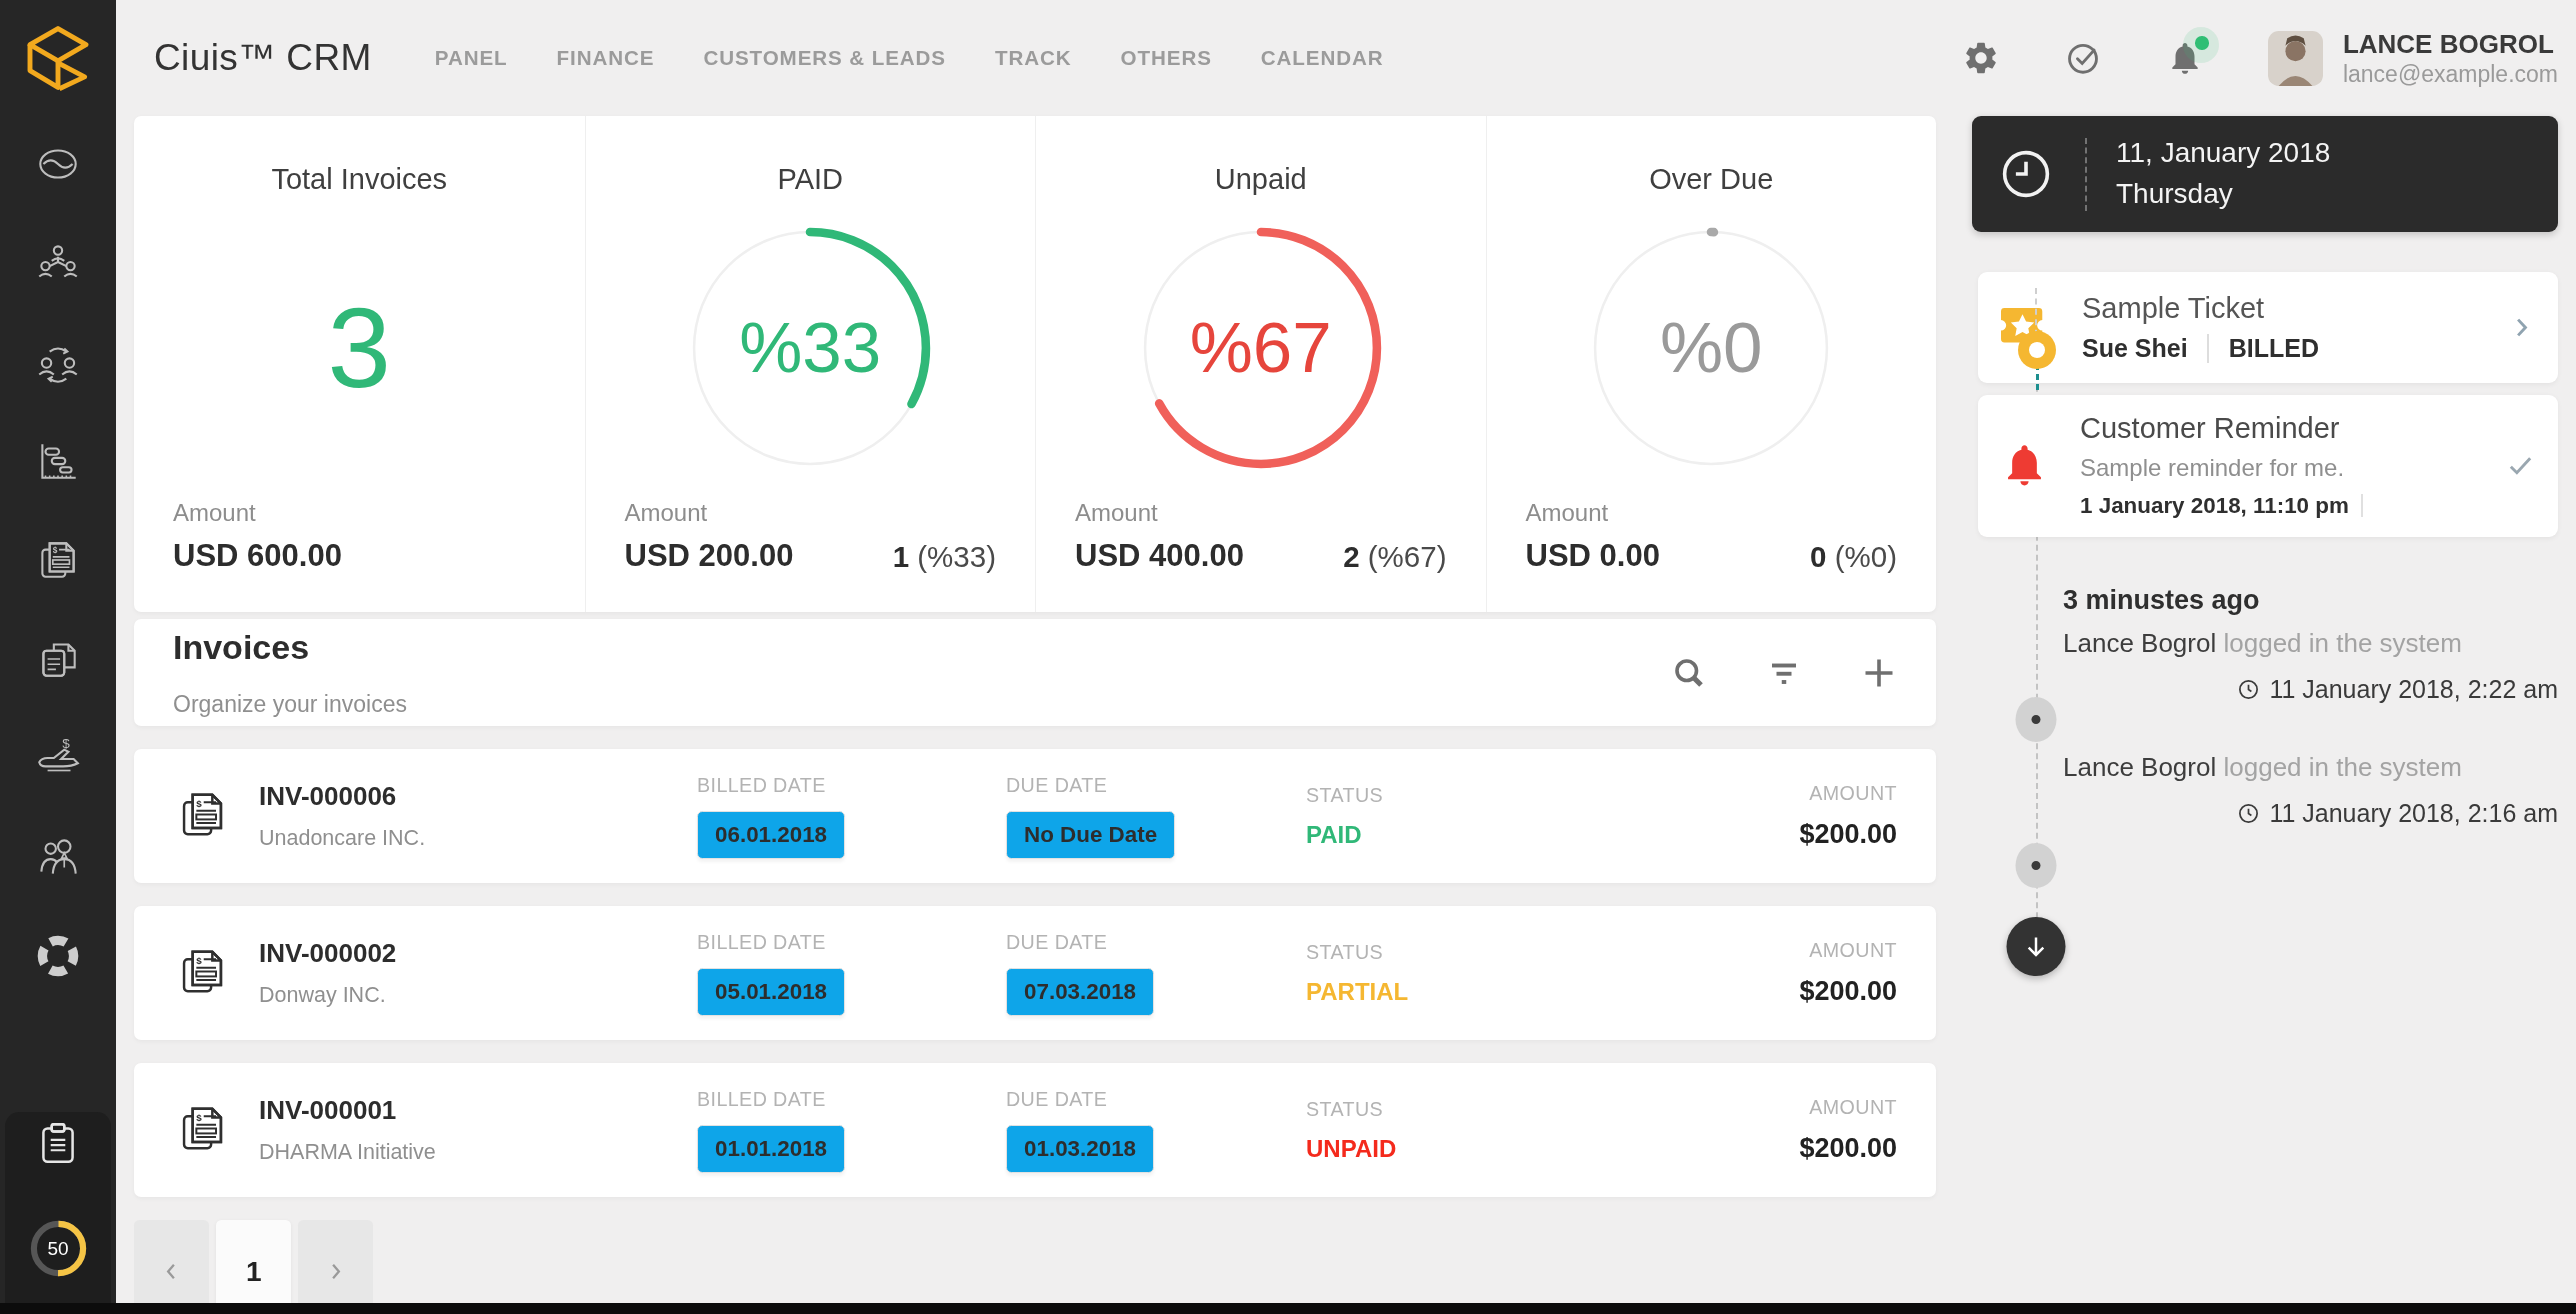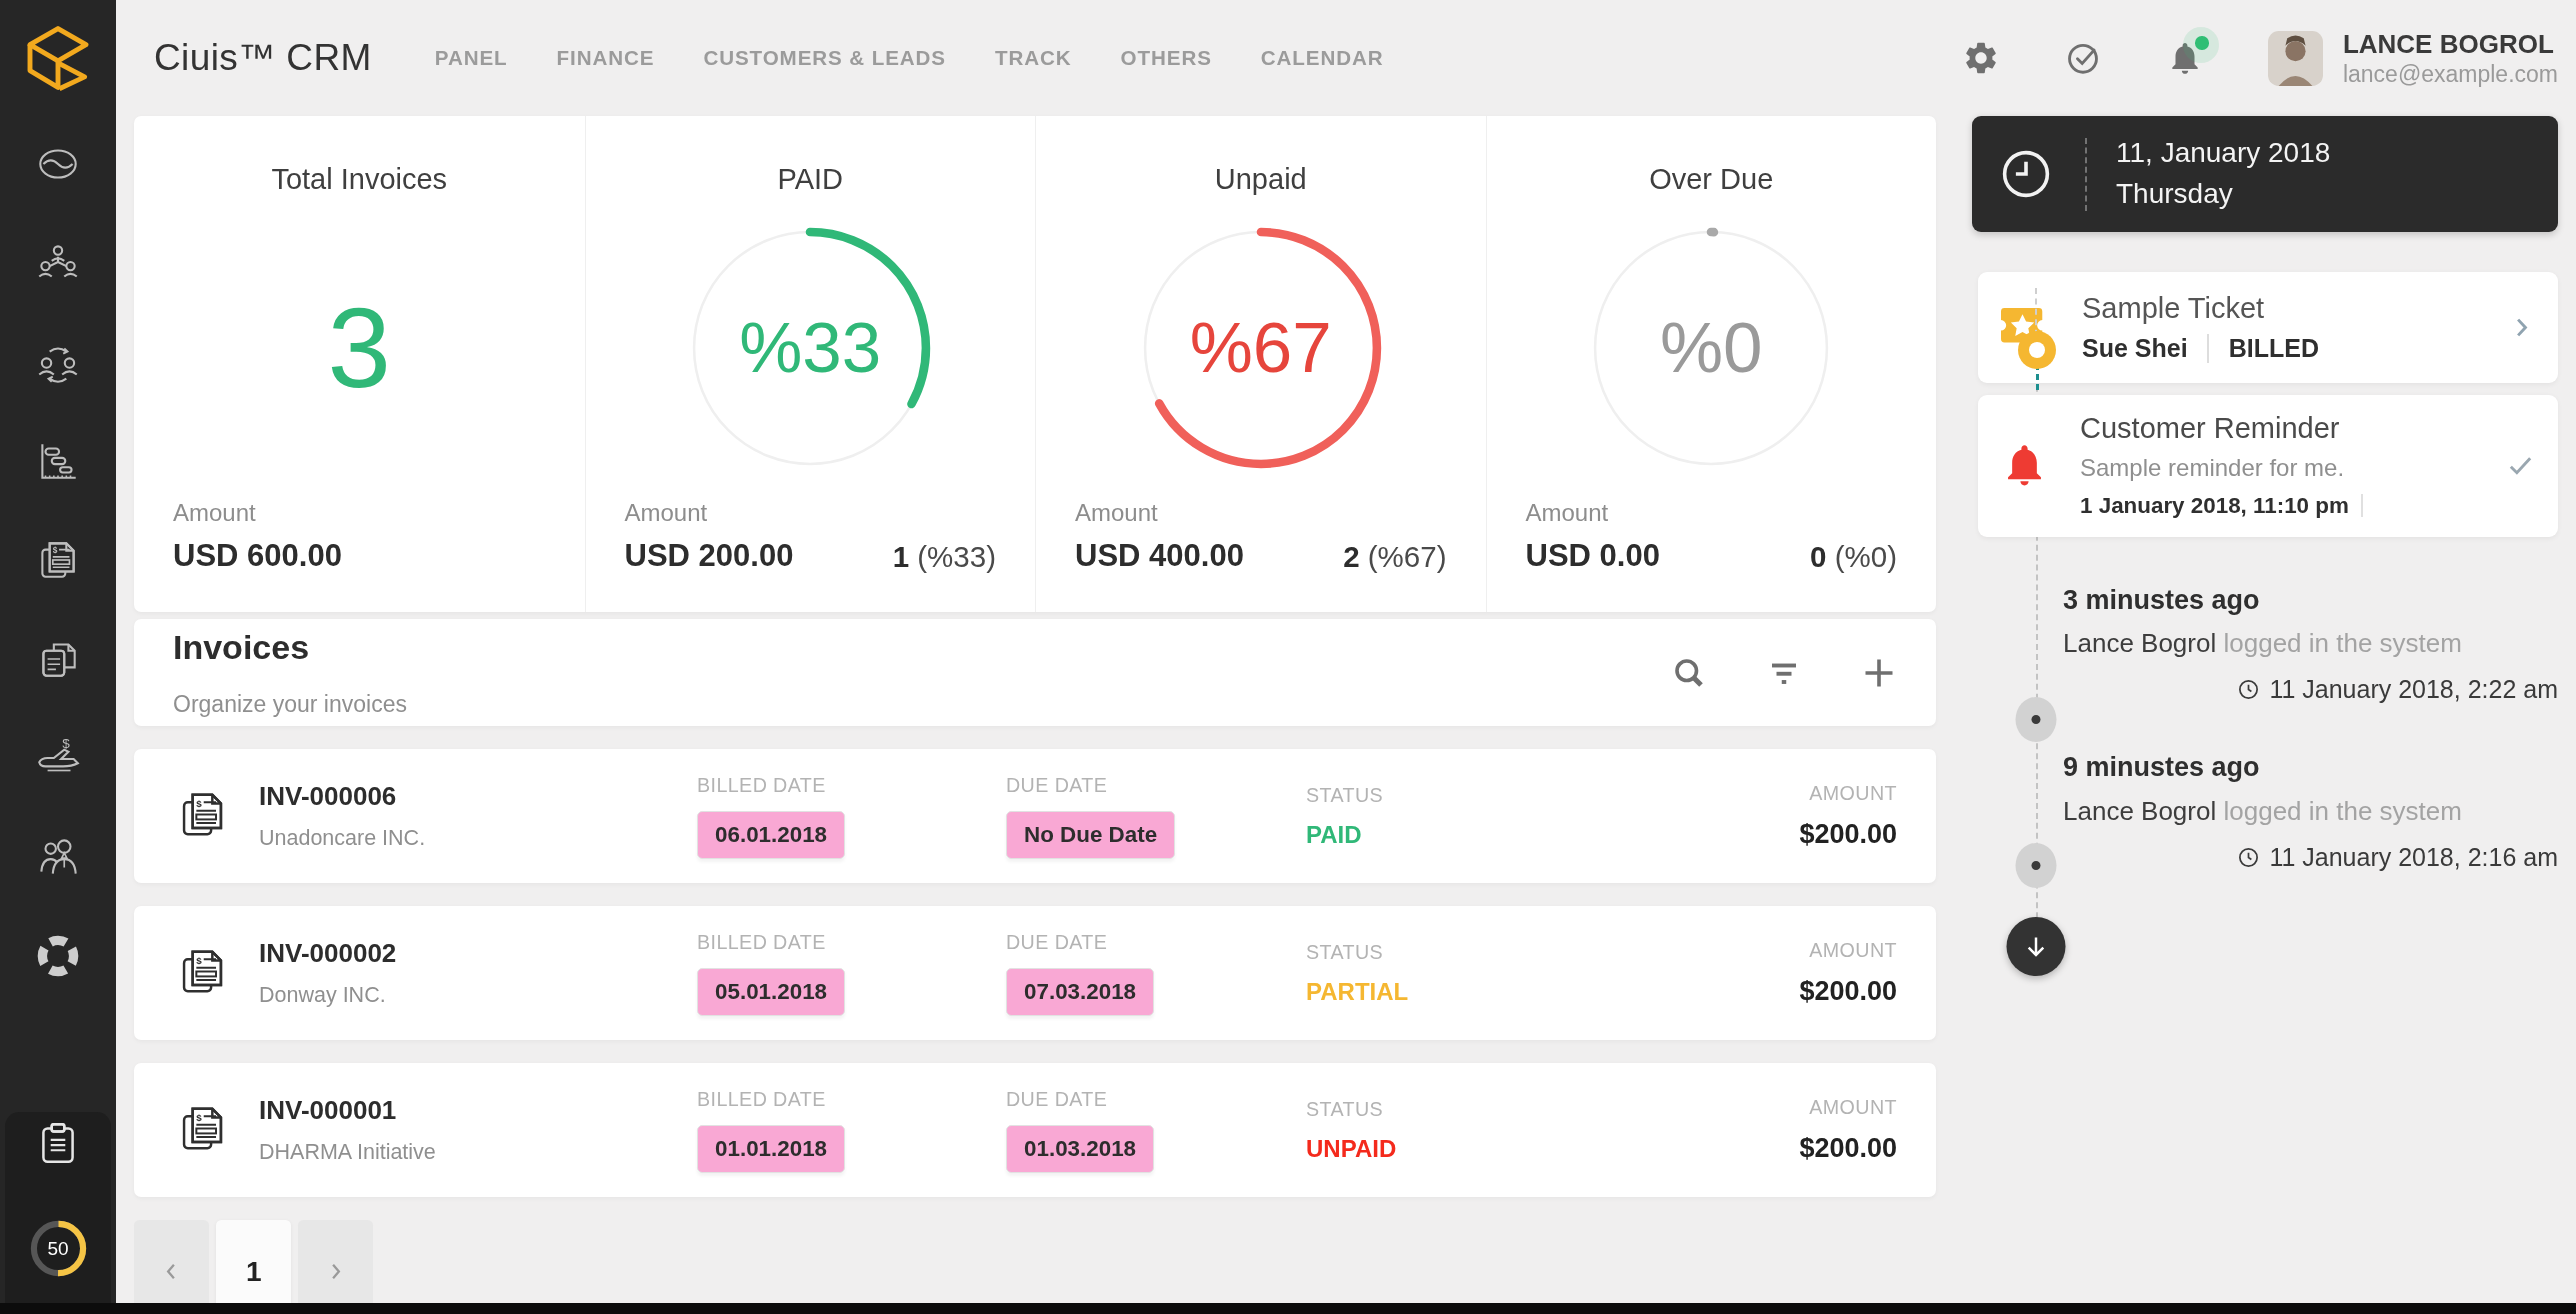--- a/index.html
+++ b/index.html
@@ -71,21 +71,21 @@
   .head-icon svg { width:36px; height:36px; }
 
   .inv-row { background:#fff; border-radius:7.2px; height:134px; margin-top:23px; display:grid;
              grid-template-columns:86px 438px 309px 300px 1fr 206px; align-items:center; padding:0 39px; cursor:pointer;
              box-shadow:0 1.8px 4.5px rgba(0,0,0,.04); }
   .row-icon { color:#2f2f2f; }
   .row-icon svg { width:59px; height:59px; }
   .row-id { font-size:26px; font-weight:bold; color:#2d2d2d; margin-bottom:14.3px; }
   .row-company { font-size:21.5px; color:#8f8f8f; }
   .col-label { font-size:19.7px; color:#b3b3b3; letter-spacing:0.4px; margin-bottom:14.3px; }
-  .date-box { display:inline-block; border:0.9px solid #e2e2e2; border-radius:5.4px; padding:9.8px 17px; font-size:22.4px; font-weight:bold; color:#2d2d2d; background:#f9a8d4; box-shadow:0 2.7px 3.6px rgba(0,0,0,.05); cursor:pointer; }
+  .date-box { display:inline-block; border:0.9px solid #e2e2e2; border-radius:5.4px; padding:9.8px 17px; font-size:22.4px; font-weight:bold; color:#2d2d2d; background:#0ea5e9; box-shadow:0 2.7px 3.6px rgba(0,0,0,.05); cursor:pointer; }
   .status { font-size:24px; font-weight:bold; }
   .status[data-status="paid"] { color:var(--c-green); }
   .status[data-status="partial"] { color:var(--c-partial); }
   .status[data-status="unpaid"] { color:var(--c-unpaid); }
   .col-amount { text-align:right; }
   .row-amount { font-size:27px; font-weight:bold; color:#222; }
 
   .pager { display:flex; gap:7.2px; margin-top:23px; }
   .page-btn { width:75px; height:103px; border-radius:5.4px; display:grid; place-items:center; cursor:pointer; }
   .page-prev, .page-next { background:#e7e7e7; color:#9a9a9a; }
@@ -603,21 +603,20 @@
                 <path d="M12 7 V12 L15 14"></path>
               </svg>
             <span>11 January 2018, 2:22 am</span>
           </div>
         </div>
 
         <span class="tl-node node-2">
             <i></i>
           </span>
         <div class="tl-event">
-          <div class="tl-when">9 minustes ago</div>
           <div class="tl-body"><span>Lance Bogrol</span> <span class="muted">logged in the system</span></div>
           <div class="tl-time">
             <svg viewBox="0 0 24 24" fill="none" stroke="currentColor" stroke-width="1.8">
                 <circle cx="12" cy="12" r="9"></circle>
                 <path d="M12 7 V12 L15 14"></path>
               </svg>
             <span>11 January 2018, 2:16 am</span>
           </div>
         </div>
 

